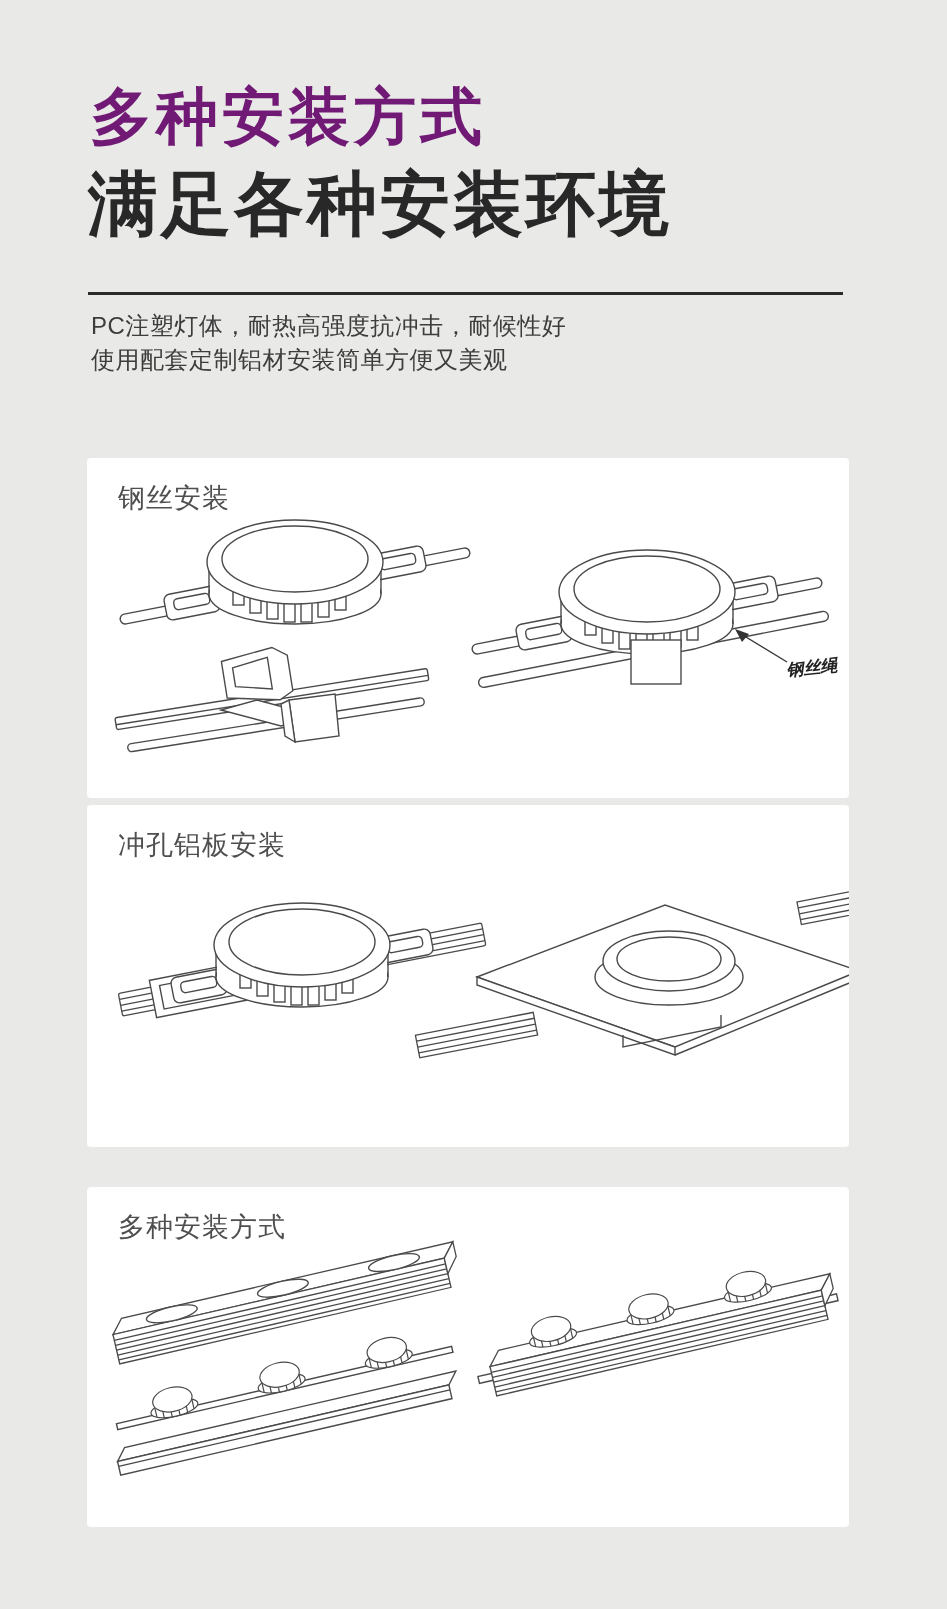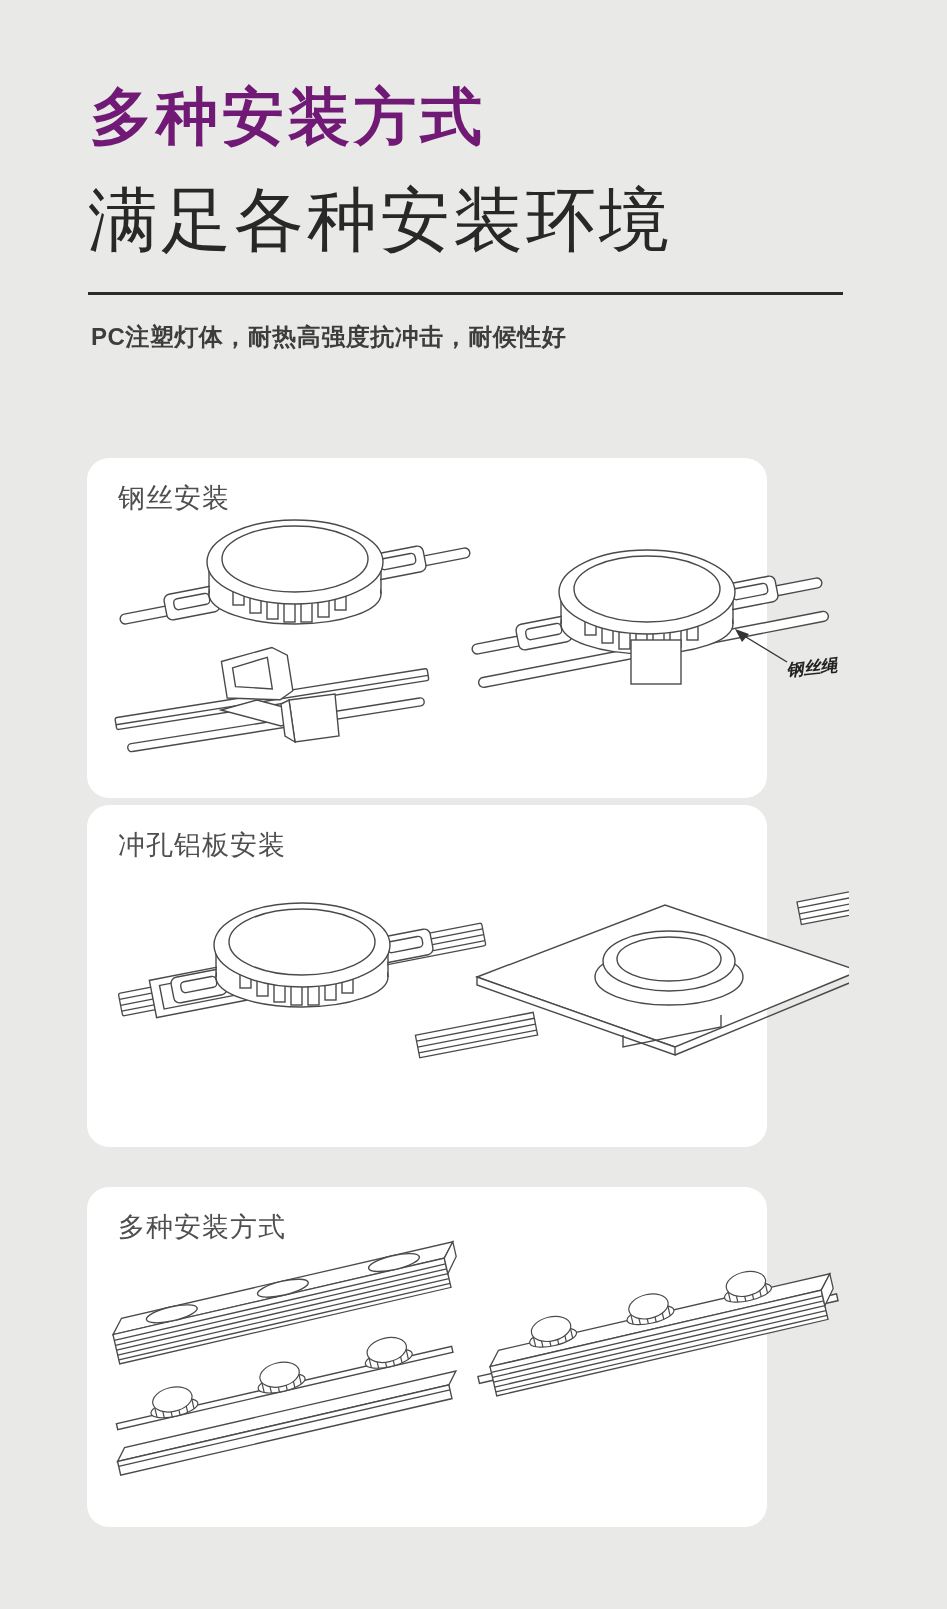--- a/index.html
+++ b/index.html
@@ -10,36 +10,35 @@
     background:#e9e9e7;
     overflow:hidden;
   }
   .title-orange {
     position:absolute; left:90px; top:84px;
     font-size:62px; font-weight:800; letter-spacing:4px;
     color:#701a75; line-height:1.05; white-space:nowrap;
   }
   .title-dark {
     position:absolute; left:88px; top:168px;
-    font-size:70px; font-weight:400; letter-spacing:3px;
-    color:#282828; line-height:1.05; white-space:nowrap;margin-top:16px;
+    font-size:70px; font-weight:700; letter-spacing:3px;
+    color:#282828; line-height:1.05; white-space:nowrap;
   }
   .divider {
     position:absolute; left:88px; top:292px;
     width:755px; height:3px; background:#2b2b2b;
   }
   .desc {
-    position:absolute; left:91px; top:320px;
+    position:absolute; left:91px; top:309px;
     font-size:24px; line-height:34px; color:#3d3d3d;
     letter-spacing:0.5px;
-    font-weight:bold;
   }
   .card {
-    position:absolute; left:87px; width:680px;
-    background:#ffffff; border-radius:22px;
+    position:absolute; left:87px; width:762px;
+    background:#ffffff; border-radius:4px;
   }
   .card-1 { top:458px; height:340px; }
   .card-2 { top:805px; height:342px;padding-left:10px; }
   .card-3 { top:1187px; height:340px; }
   .card-title {
     position:absolute; left:31px; top:22px;
     font-size:27px; color:#4f4f4f; letter-spacing:1px;
     white-space:nowrap;
   }
   .fig {
@@ -116,20 +115,21 @@
         <ellipse cx="0" cy="-9" rx="20" ry="12" fill="#fff"></ellipse>
       </g>
     </defs>
   </svg>
 
   <div class="title-orange">多种安装方式</div>
   <div class="title-dark">满足各种安装环境</div>
   <div class="divider"></div>
   <div class="desc">
     <div>PC注塑灯体，耐热高强度抗冲击，耐候性好</div>
+    <div>使用配套定制铝材安装简单方便又美观</div>
   </div>
 
   <div class="card card-1">
     <div class="card-title">钢丝安装</div>
     <svg class="fig" viewBox="0 0 762 282" stroke="#4a4a4a" stroke-width="1.4" fill="none">
 
       <g transform="translate(208,76)">
         <g transform="rotate(-11)">
             <use href="#wire"></use>
           </g>

